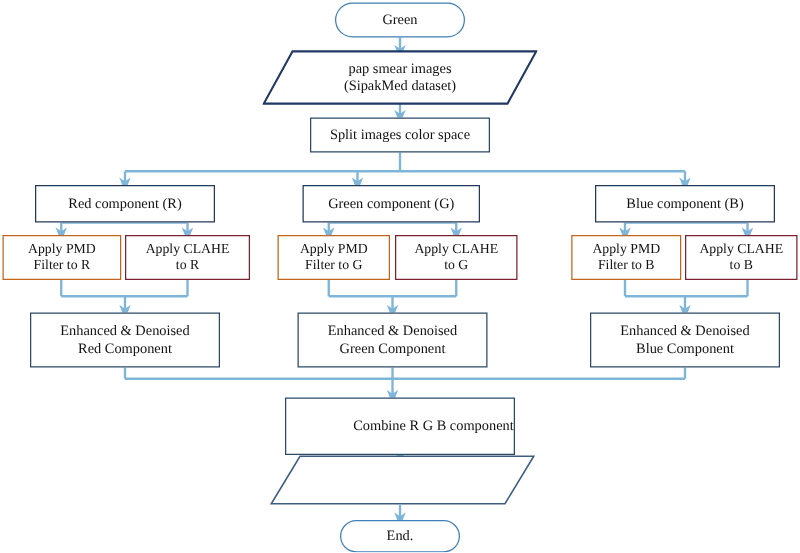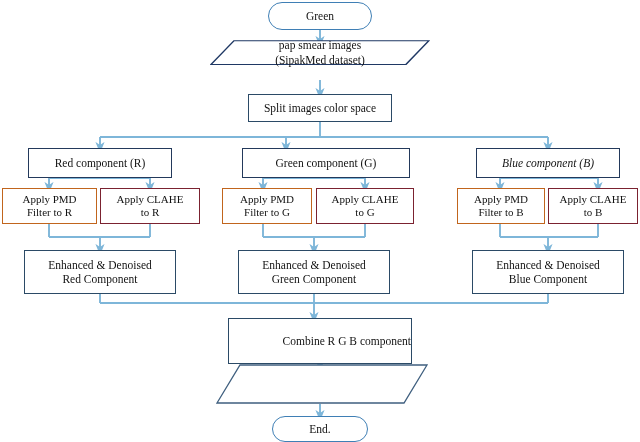--- a/index.html
+++ b/index.html
@@ -157,39 +157,39 @@
       <path d="M548,294 L548,303"></path>
       <path d="M314,294 L314,303"></path>
       <path d="M100,303 L548,303"></path>
     </g>
   </svg>
 
   <div class="node terminator" style="left:268px; top:2px; width:104px; height:28px;">
     <span class="lbl">Green</span>
   </div>
 
-  <div class="data-shape" style="left:210px; top:40px; width:220px; height:25px;">
+  <div class="data-shape" style="left:210px; top:40px; width:220px; height:44px;">
     <svg class="para-bg" viewBox="0 0 220 40" preserveAspectRatio="none">
       <polygon points="24,1 219,1 196,39 1,39" fill="#ffffff" stroke="#1f3864" stroke-width="1.6"></polygon>
     </svg>
     <span class="lbl">pap smear images
 (SipakMed dataset)</span>
   </div>
 
   <div class="node process" style="left:248px; top:94px; width:144px; height:28px;">
     <span class="lbl">Split images color space</span>
   </div>
 
   <div class="node process-thin" style="left:28px; top:148px; width:144px; height:30px;">
     <span class="lbl">Red component (R)</span>
   </div>
-  <div class="node process-thin" style="left:242px; top:148px; width:168px; height:30px;">
+  <div class="node process-thin" style="left:242px; top:148px; width:142px; height:30px;">
     <span class="lbl">Green component (G)</span>
   </div>
-  <div class="node process-thin" style="left:476px; top:148px; width:144px; height:30px;font-style:italic;">
+  <div class="node process-thin" style="left:476px; top:148px; width:144px; height:30px;">
     <span class="lbl">Blue component (B)</span>
   </div>
 
   <div class="node pmd" style="left:2px; top:188px; width:95px; height:36px;">
     <span class="lbl">Apply PMD
 Filter to R</span>
   </div>
   <div class="node clahe" style="left:100px; top:188px; width:100px; height:36px;">
     <span class="lbl">Apply CLAHE
 to R</span>

